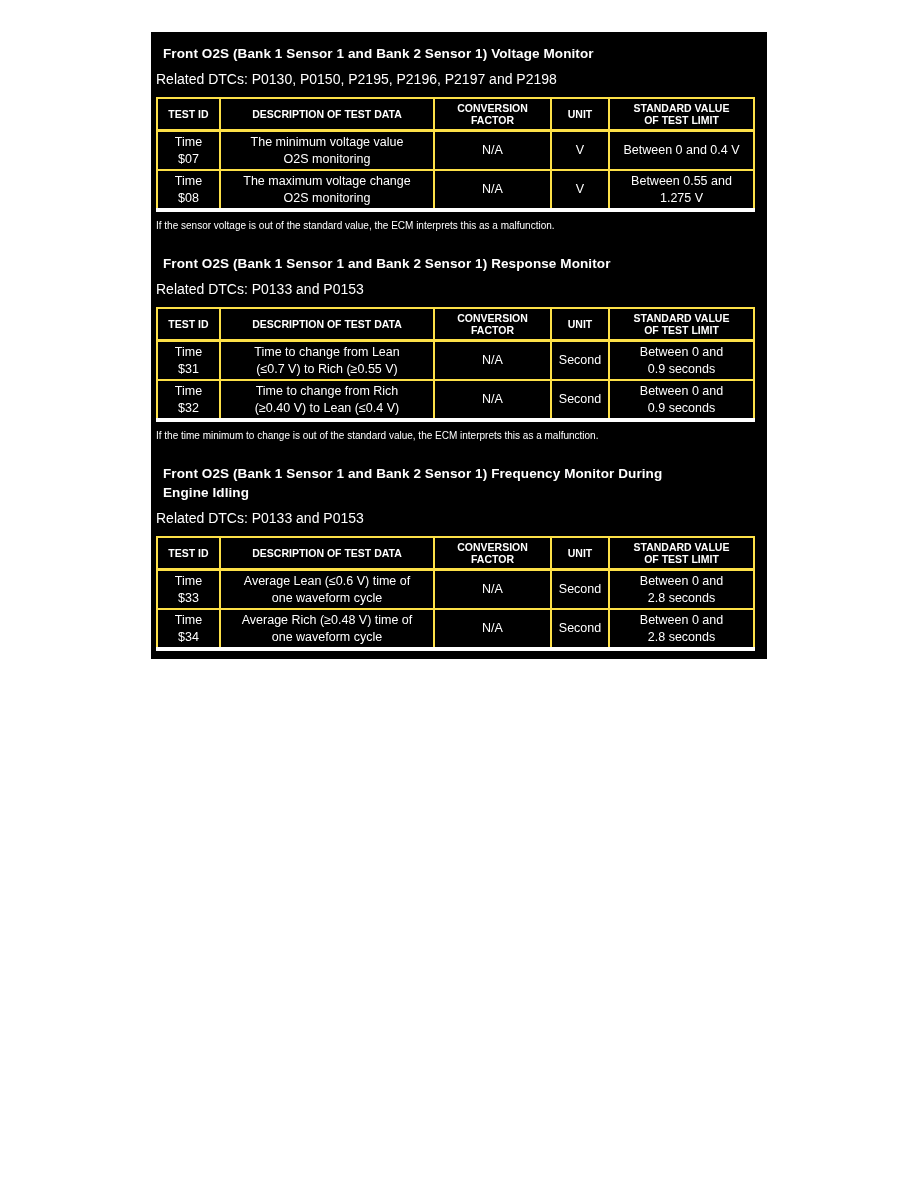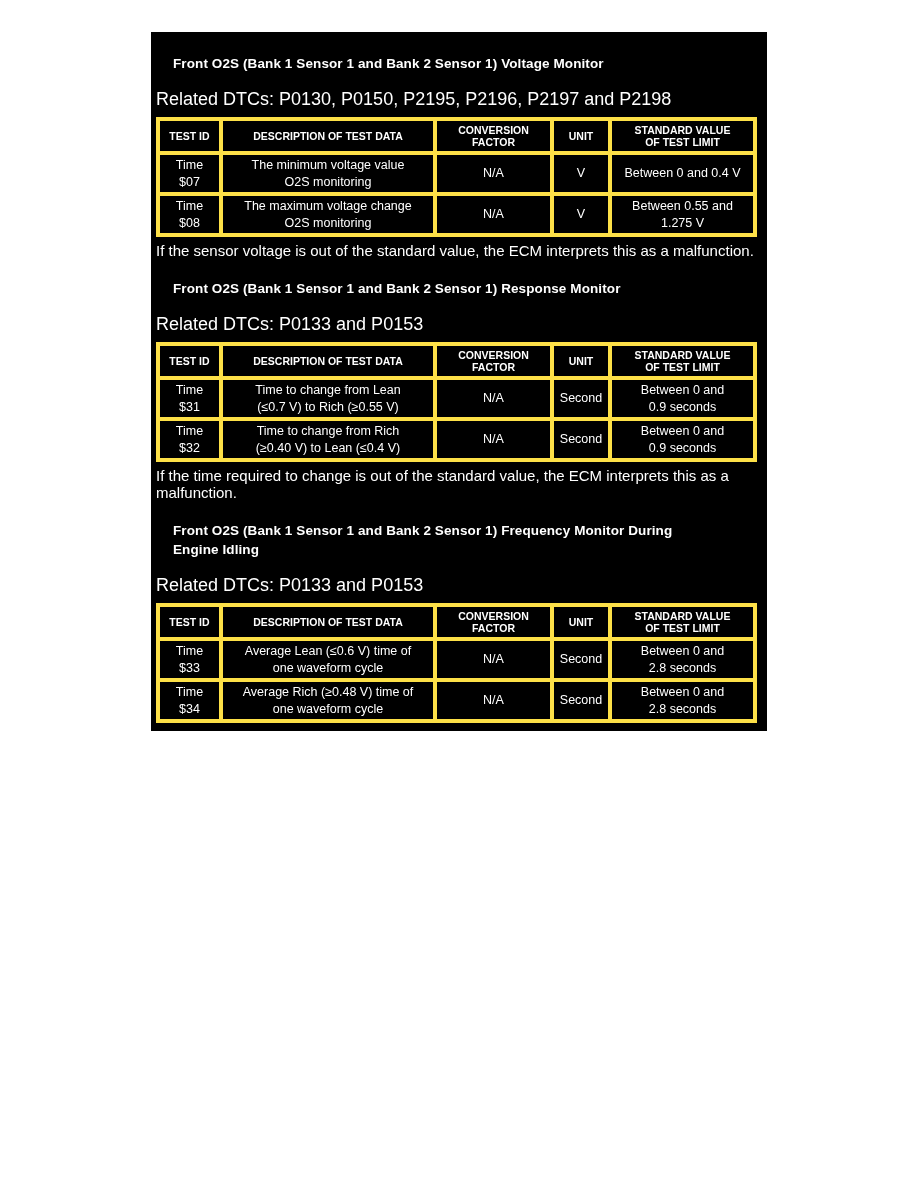--- a/index.html
+++ b/index.html
@@ -14,43 +14,43 @@
     left: 151px; top: 32px;
     width: 616px; min-height: 601px;
     box-sizing: border-box;
     background: #000000;
     color: #ffffff;
     padding: 5px 5px 8px 5px;
   }
   .section { margin-bottom: 20px; }
   .section:last-child { margin-bottom: 0; }
   .title {
-    margin: 17px;
+    margin: 7px;
     font-size: 13.5px;
     font-weight: bold;
     line-height: 19px;
     white-space: pre-line;
     letter-spacing: 0.1px;
   }
   .dtcs {
     margin: 0 0 8px 0;
-    font-size: 18px;
+    font-size: 14px;
     font-weight: normal;
     line-height: 19px;
   }
   table.testdata {
     border-collapse: collapse;
     table-layout: fixed;
     width: 597px;
     border: 2px solid #ffffff;
     border-bottom-width: 4px;
     background: #000000;
   }
   table.testdata th, table.testdata td {
-    border: 4px solid #fde047;
+    border: 2px solid #fde047;
     vertical-align: middle;
     overflow: hidden;
   }
   table.testdata th {
     font-size: 10.5px;
     font-weight: bold;
     line-height: 12px;
     padding: 3px 2px;
     text-align: center;
     white-space: pre-line;
@@ -59,21 +59,21 @@
   table.testdata td {
     font-size: 12.5px;
     line-height: 16.5px;
     padding: 2px 3px;
     text-align: center;
     white-space: pre-line;
   }
   td.c-desc, td.c-std { text-align: left; padding-left: 5px; padding-right: 2px; }
   .footnote {
     margin: 5px 0 0 0;
-    font-size: 15px;
+    font-size: 10px;
     line-height: 17px;
     white-space: pre-line;
   }
 </style>
 </head>
 <body>
 
 <div class="panel">
 
   <section class="section">
@@ -161,21 +161,21 @@
 $32</td>
           <td class="c-desc">Time to change from Rich
 (≥0.40 V) to Lean (≤0.4 V)</td>
           <td class="c-conv">N/A</td>
           <td class="c-unit">Second</td>
           <td class="c-std">Between 0 and
 0.9 seconds</td>
         </tr>
       </tbody>
     </table>
-    <p class="footnote">If the time required to change is out of the standard value, the ECM interprets this as a malfunction.</p>
+    <p class="footnote">If the time minimum to change is out of the standard value, the ECM interprets this as a malfunction.</p>
   </section>
 
   <section class="section">
     <h2 class="title">Front O2S (Bank 1 Sensor 1 and Bank 2 Sensor 1) Frequency Monitor During
 Engine Idling</h2>
     <p class="dtcs">Related DTCs: P0133 and P0153</p>
     <table class="testdata">
       <colgroup>
         <col style="width:63px">
           <col style="width:214px">

